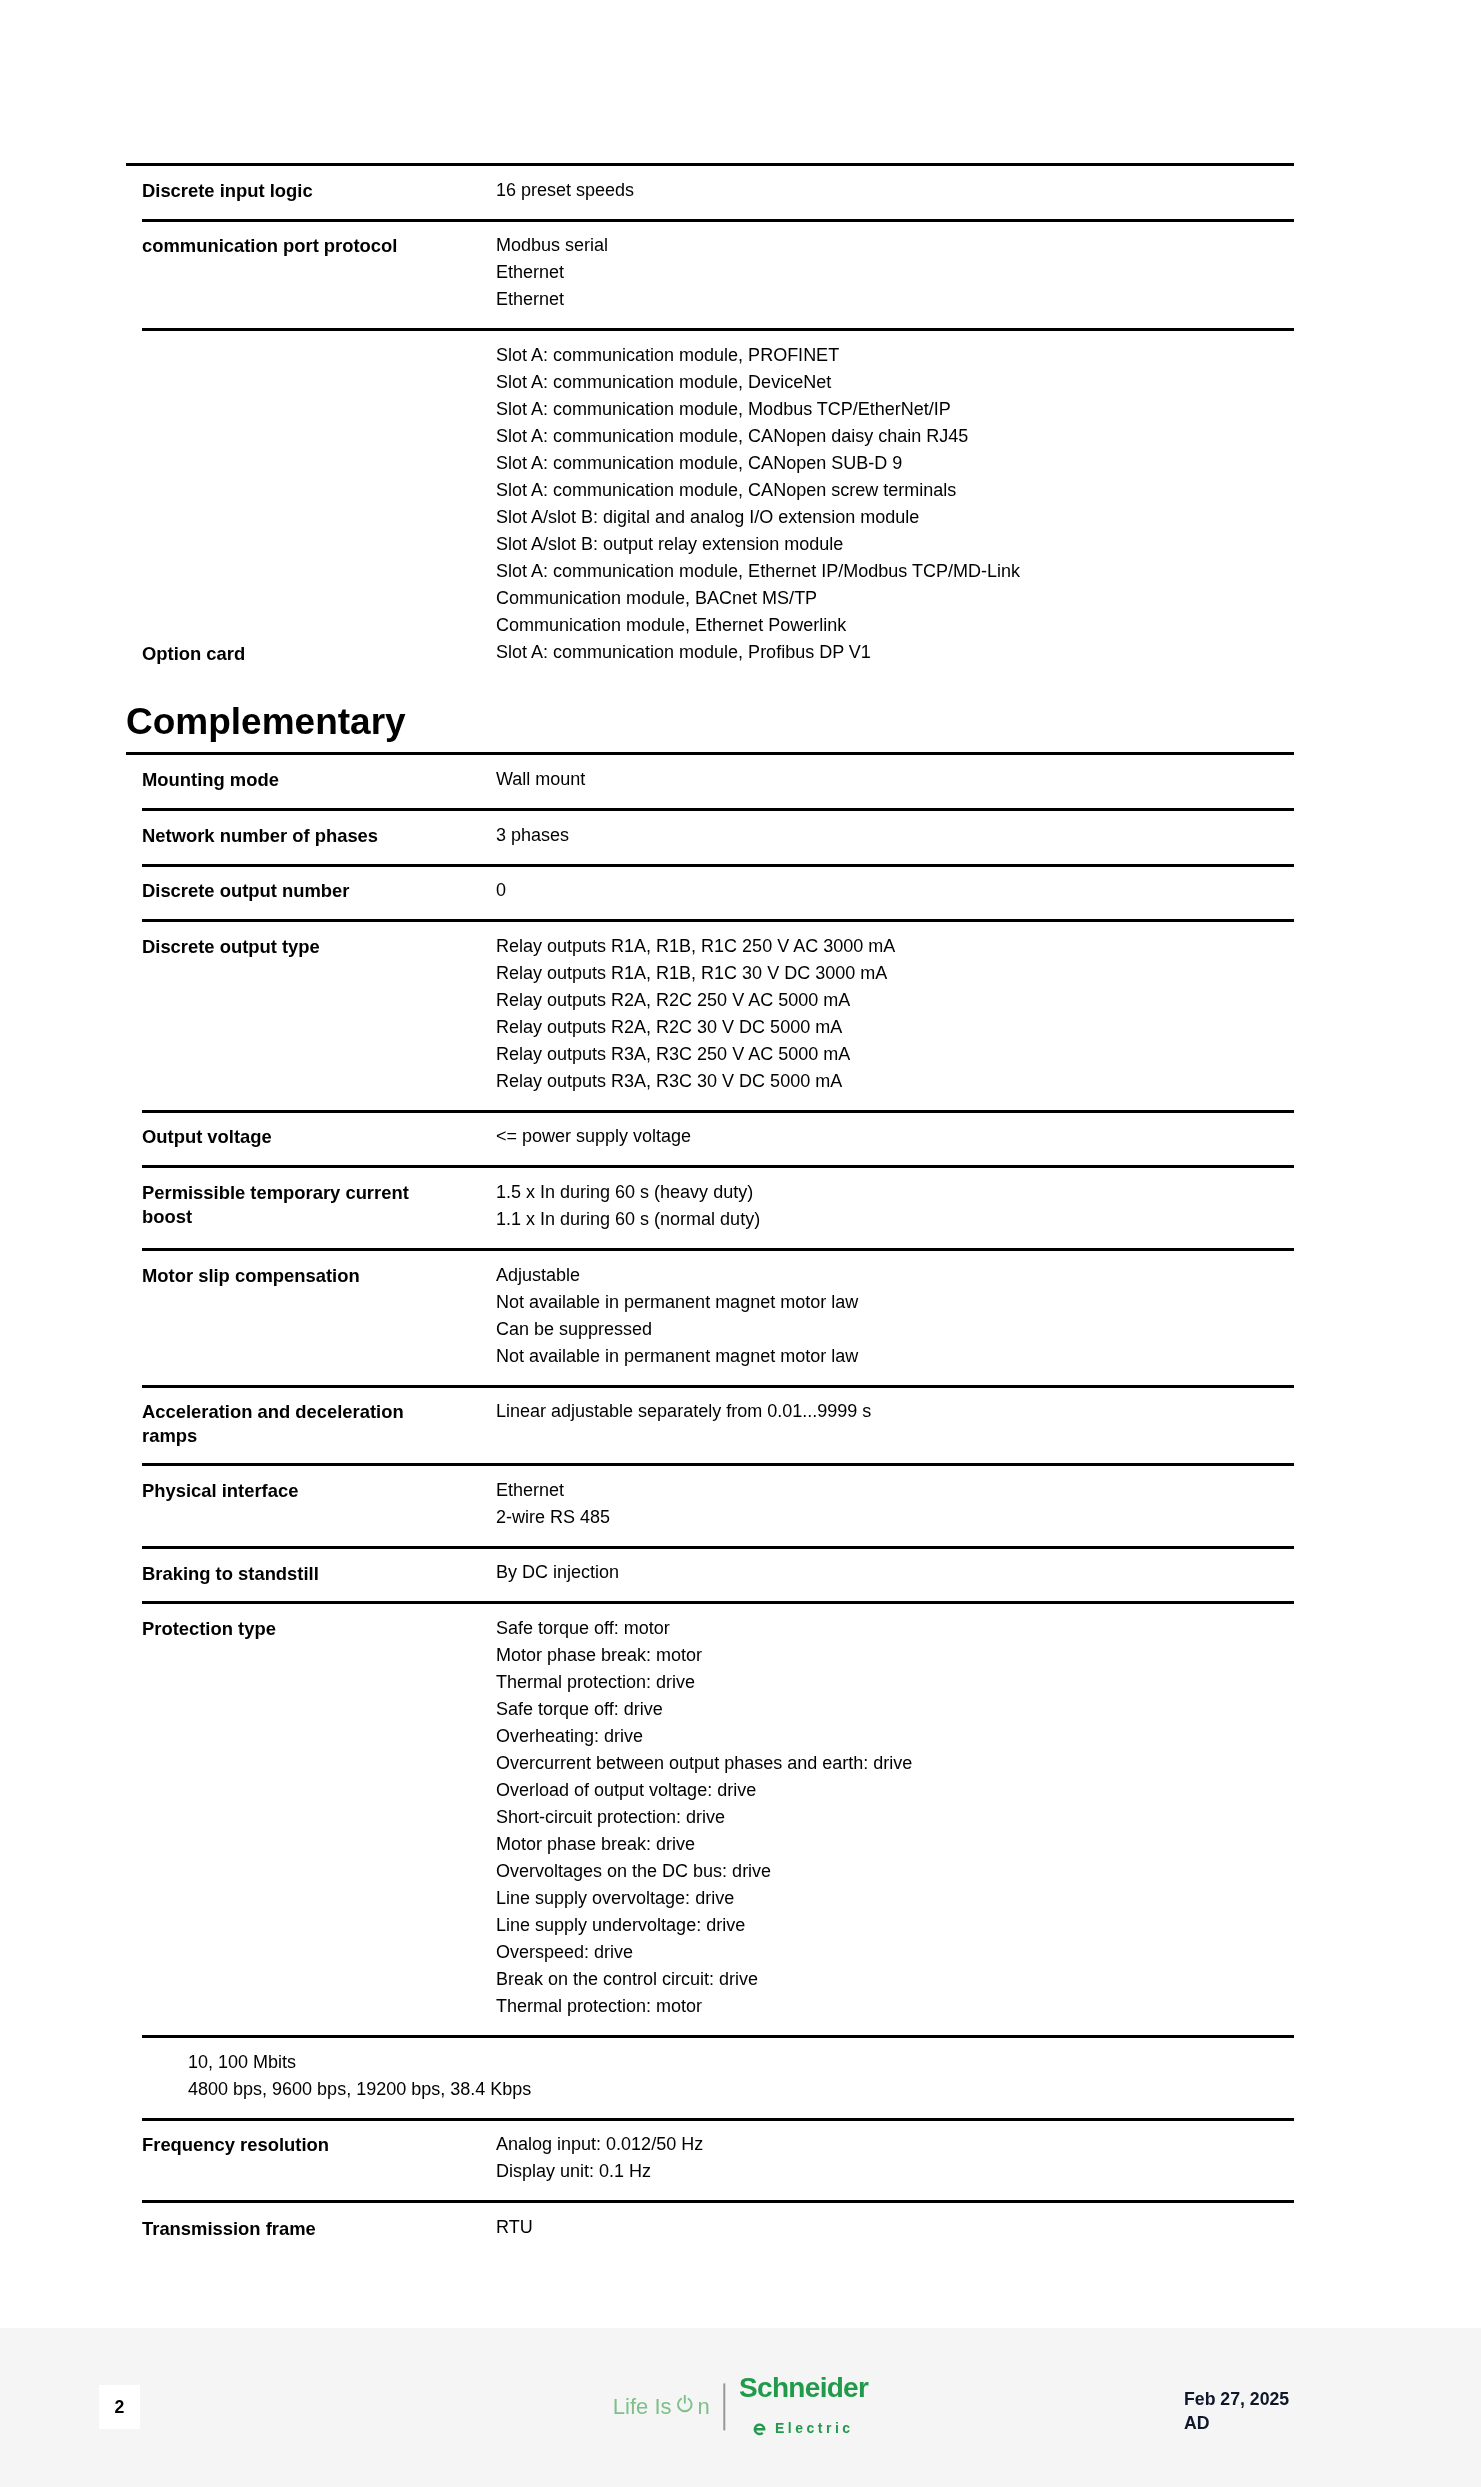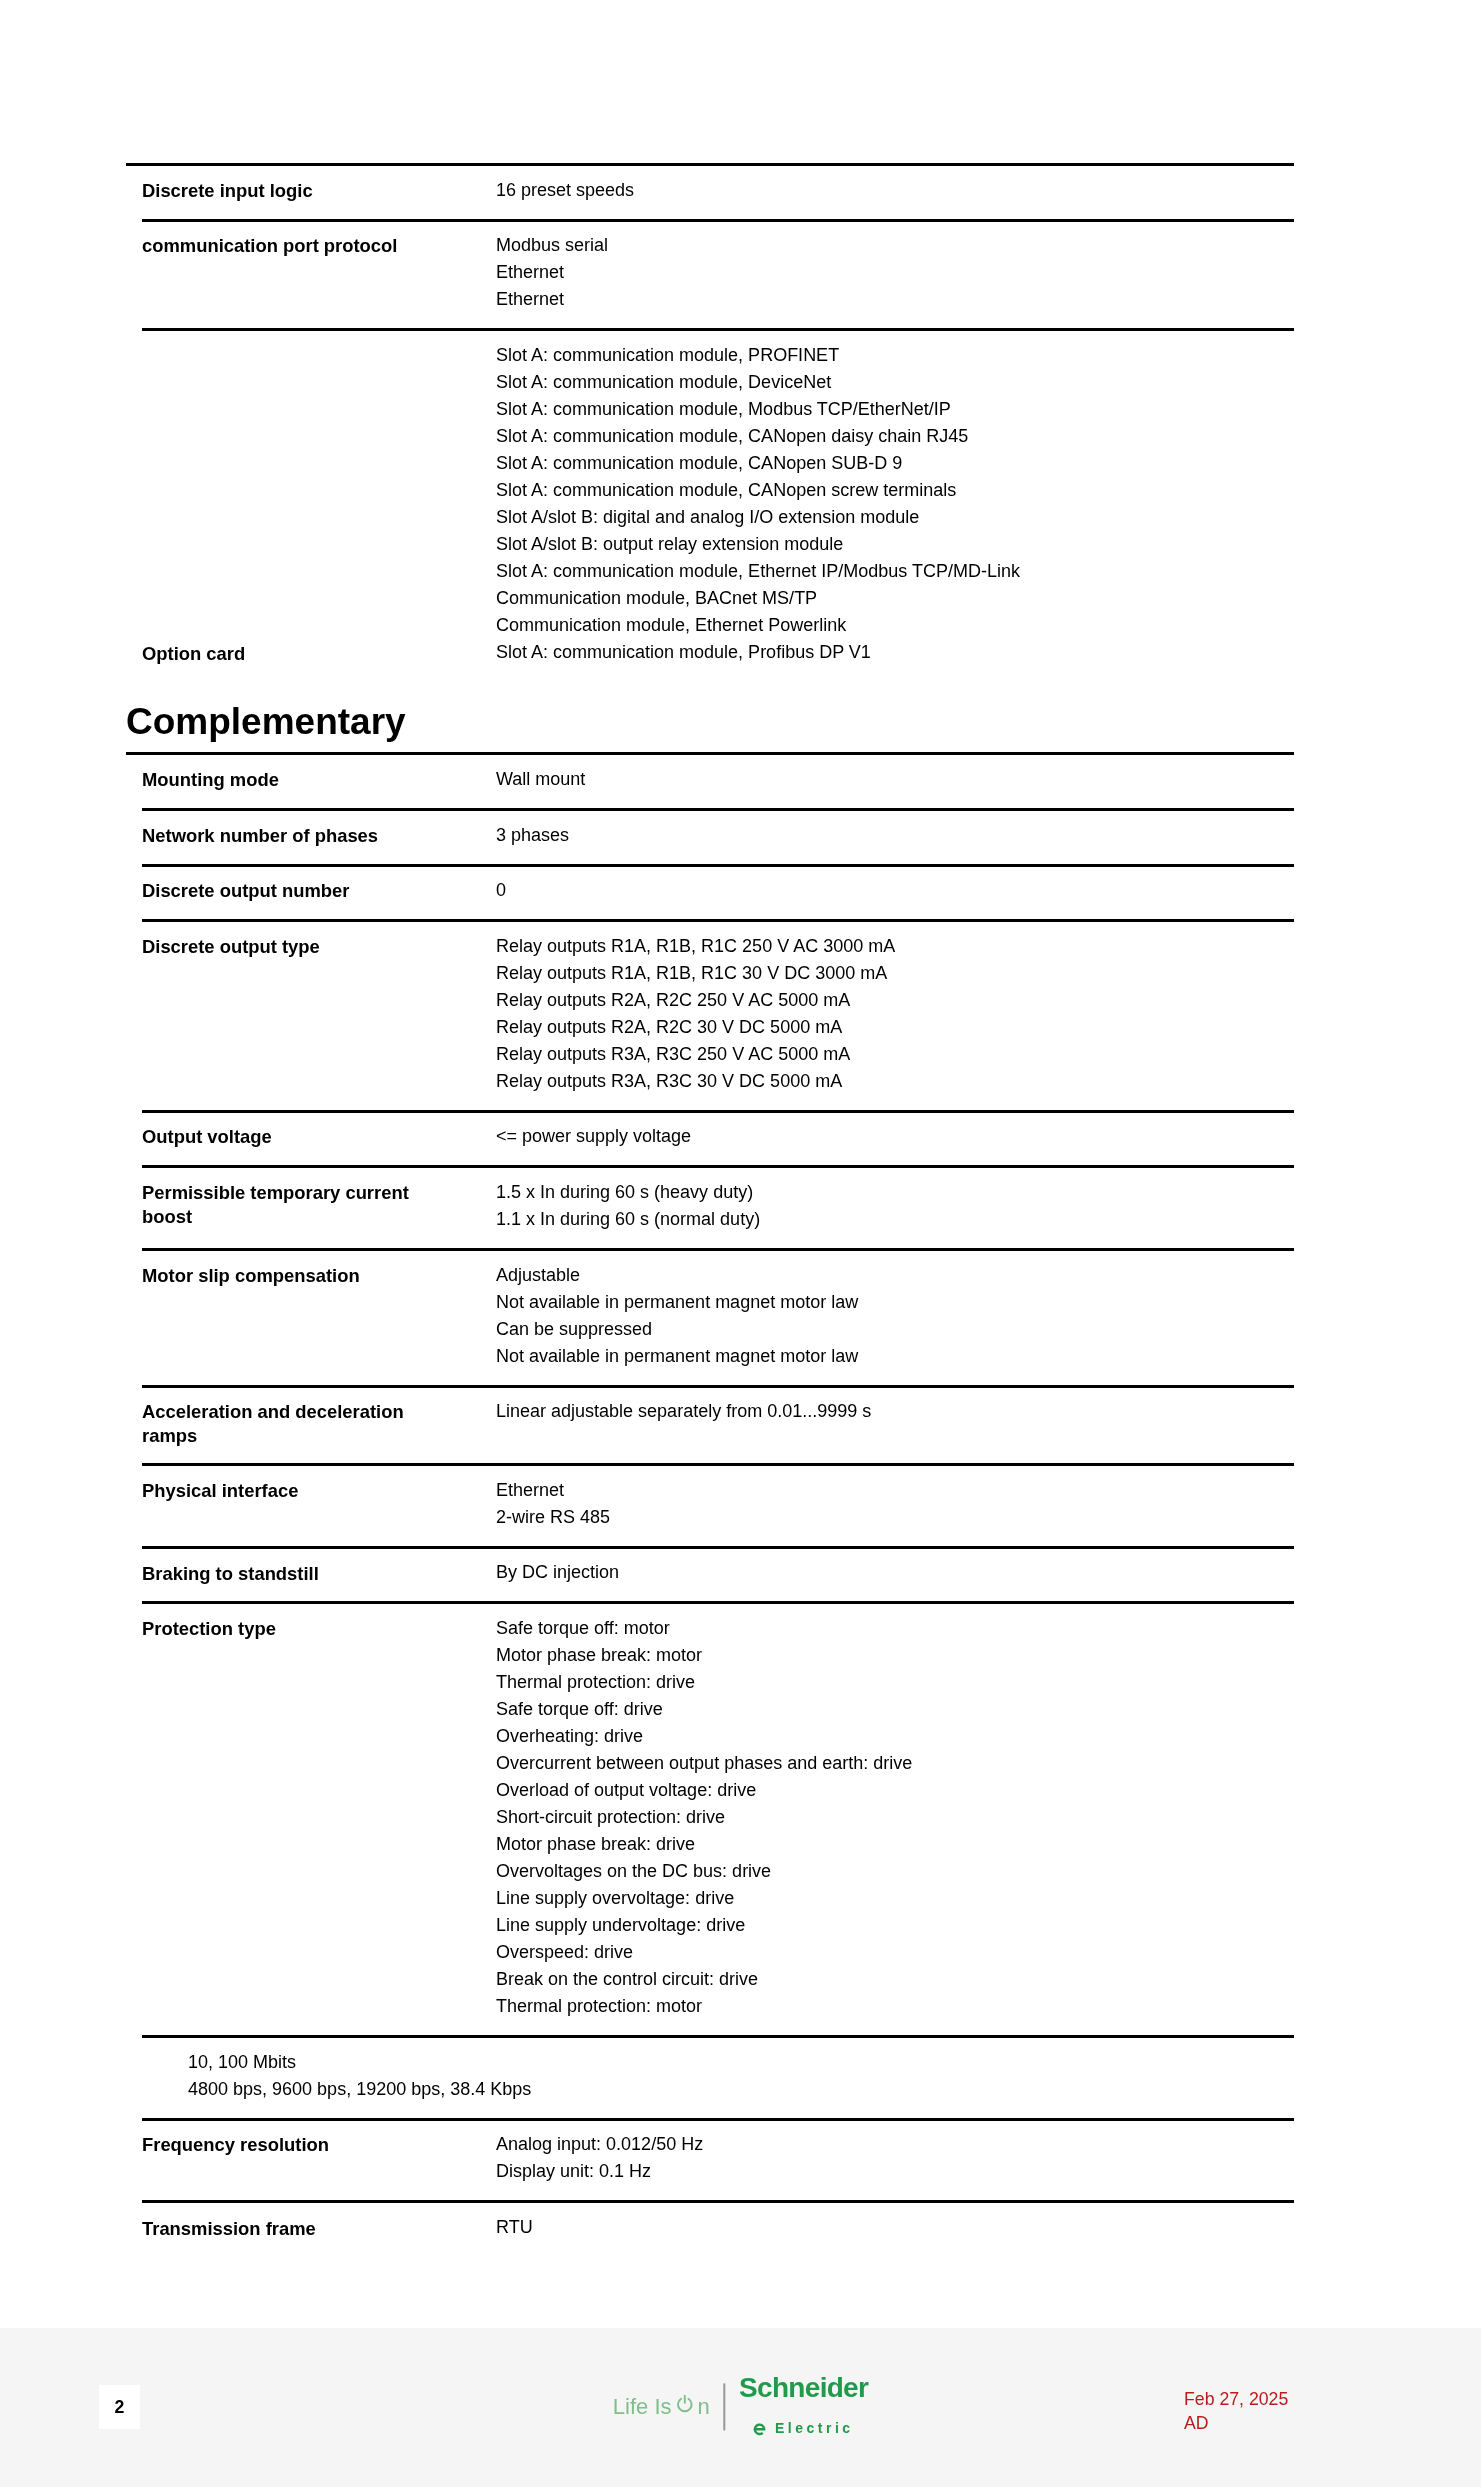--- a/index.html
+++ b/index.html
@@ -22,21 +22,21 @@
     display:flex;align-items:center;justify-content:center;font-size:17.7px;font-weight:bold;}
   .logo{position:absolute;left:50%;top:79px;transform:translate(-50%,-50%);
     display:flex;align-items:center;gap:14px;}
   .lifeison{display:flex;align-items:center;gap:2.1px;font-size:22px;color:var(--life-green,#7fbf8a);}
   .lifeison .pwr{margin:0 0.7px 1.4px 2.1px;}
   .logo-divider{width:1.4px;height:47px;background:#96989a;}
   .brand{display:flex;flex-direction:column;align-items:center;}
   .brand-name{color:var(--brand-green,#219b4b);font-weight:bold;font-size:28px;line-height:25.5px;letter-spacing:-0.7px;}
   .brand-sub{display:flex;align-items:center;gap:5px;margin-top:18px;margin-right:1.4px;}
   .electric{color:var(--brand-green,#219b4b);font-size:14px;font-weight:bold;letter-spacing:3.5px;line-height:15.6px;}
-  .date-block{position:absolute;left:1184px;top:59px;font-size:17.7px;font-weight:normal;line-height:24px;color:#b91c1c;}
+  .date-block{position:absolute;left:1184px;top:59px;font-size:17.7px;font-weight:bold;line-height:24px;color:#0f172a;}
 </style>
 </head>
 <body>
 
 <div class="content">
   <div class="spec-table" id="header-table">
       <div class="spec-row">
         <div class="spec-label">Discrete input logic</div>
         <div class="spec-values">
           <div class="value-line">16 preset speeds</div>

